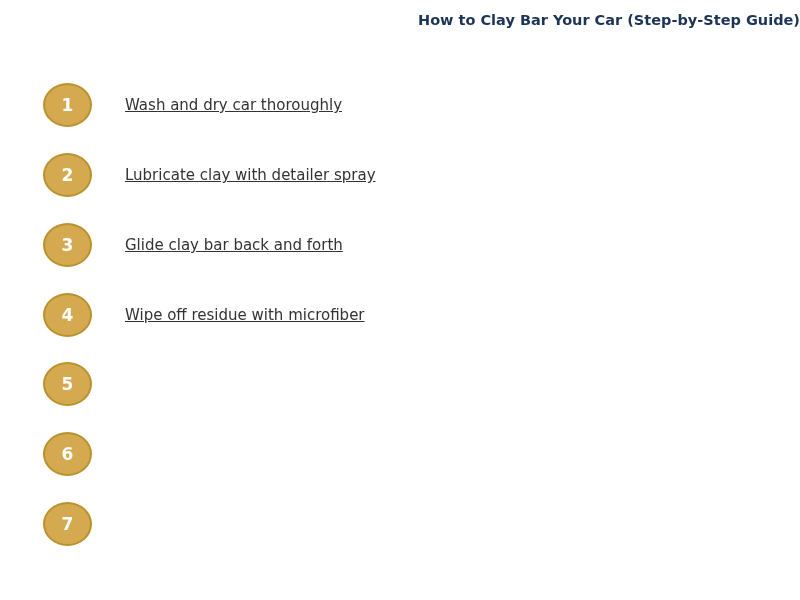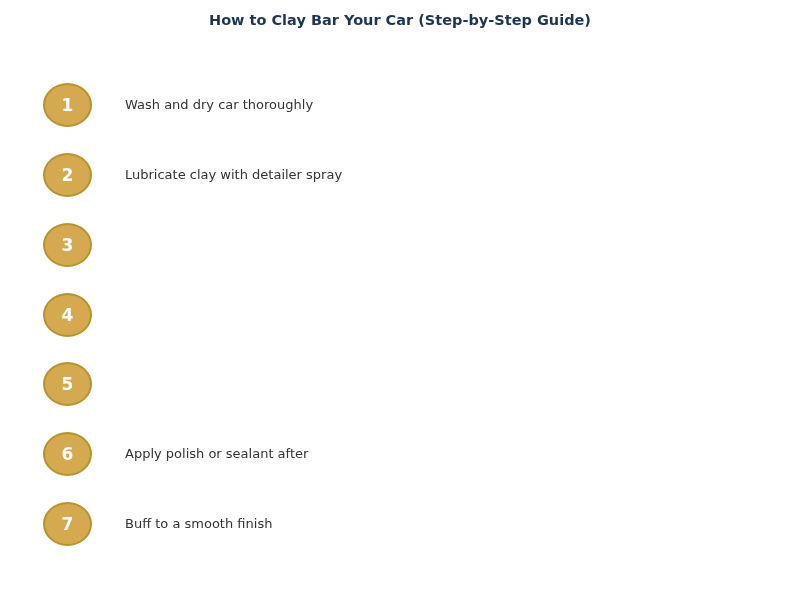--- a/index.html
+++ b/index.html
@@ -12,21 +12,21 @@
       height: 600px;
       position: relative;
       overflow: hidden;
       font-family: "DejaVu Sans", sans-serif;
     }
     .title {
       position: absolute;
       left: 0;
       top: 10px;
       width: 800px;
-      text-align: center;
+      text-align: right;
       font-family: "DejaVu Sans", sans-serif;
       font-weight: bold;
       font-size: 14.5px;
       color: #1c3557;
       line-height: 20px;
     }
     .step {
       position: absolute;
       left: 0;
       width: 800px;
@@ -48,49 +48,50 @@
       line-height: 40px;
       text-align: center;
     }
     .label {
       position: absolute;
       left: 125px;
       top: 0;
       height: 44px;
       line-height: 44px;
       font-family: "DejaVu Sans", sans-serif;
-      font-size: 13px;
+      font-size: 15px;
       color: #333333;
       white-space: nowrap;
+      text-decoration: underline;
     }
   </style>
 </head>
 <body>
 
 <div class="title">How to Clay Bar Your Car (Step-by-Step Guide)</div>
 
 <div>
   <div class="step" style="top:83px;">
     <div class="badge">1</div>
     <div class="label">Wash and dry car thoroughly</div>
   </div>
   <div class="step" style="top:153px;">
     <div class="badge">2</div>
     <div class="label">Lubricate clay with detailer spray</div>
   </div>
   <div class="step" style="top:223px;">
     <div class="badge">3</div>
+    <div class="label">Glide clay bar back and forth</div>
   </div>
   <div class="step" style="top:293px;">
     <div class="badge">4</div>
+    <div class="label">Wipe off residue with microfiber</div>
   </div>
   <div class="step" style="top:362px;">
     <div class="badge">5</div>
   </div>
   <div class="step" style="top:432px;">
     <div class="badge">6</div>
-    <div class="label">Apply polish or sealant after</div>
   </div>
   <div class="step" style="top:502px;">
     <div class="badge">7</div>
-    <div class="label">Buff to a smooth finish</div>
   </div>
 </div>
 
 </body></html>

